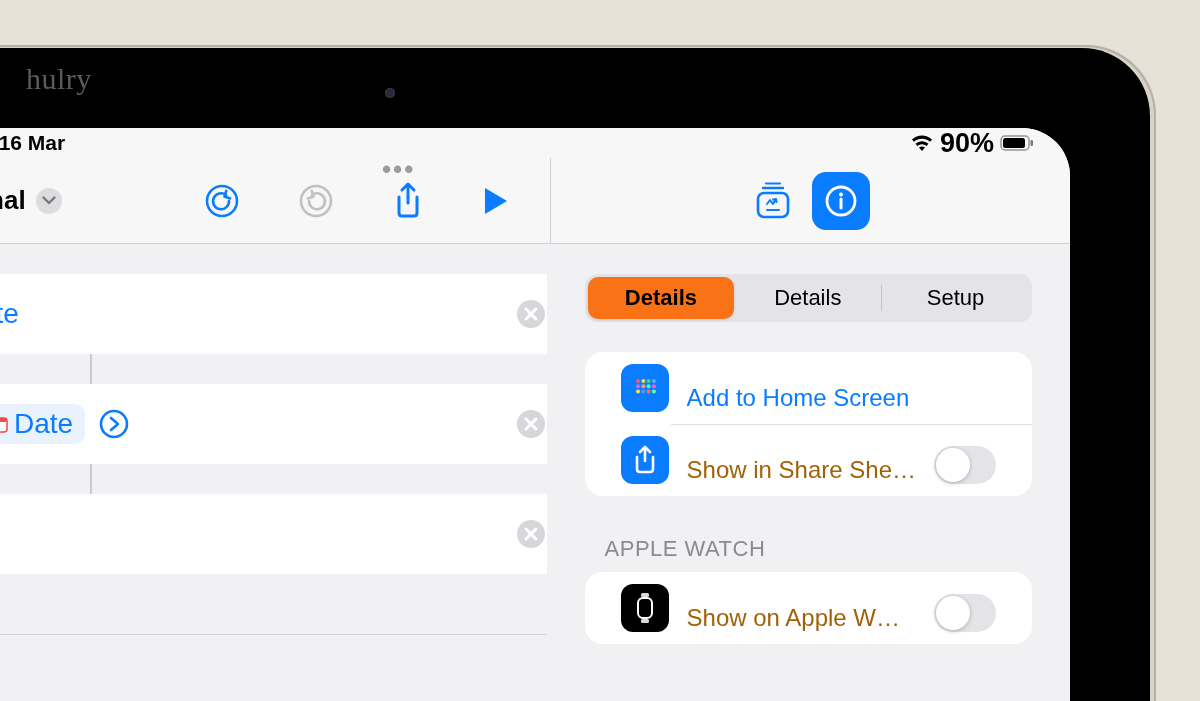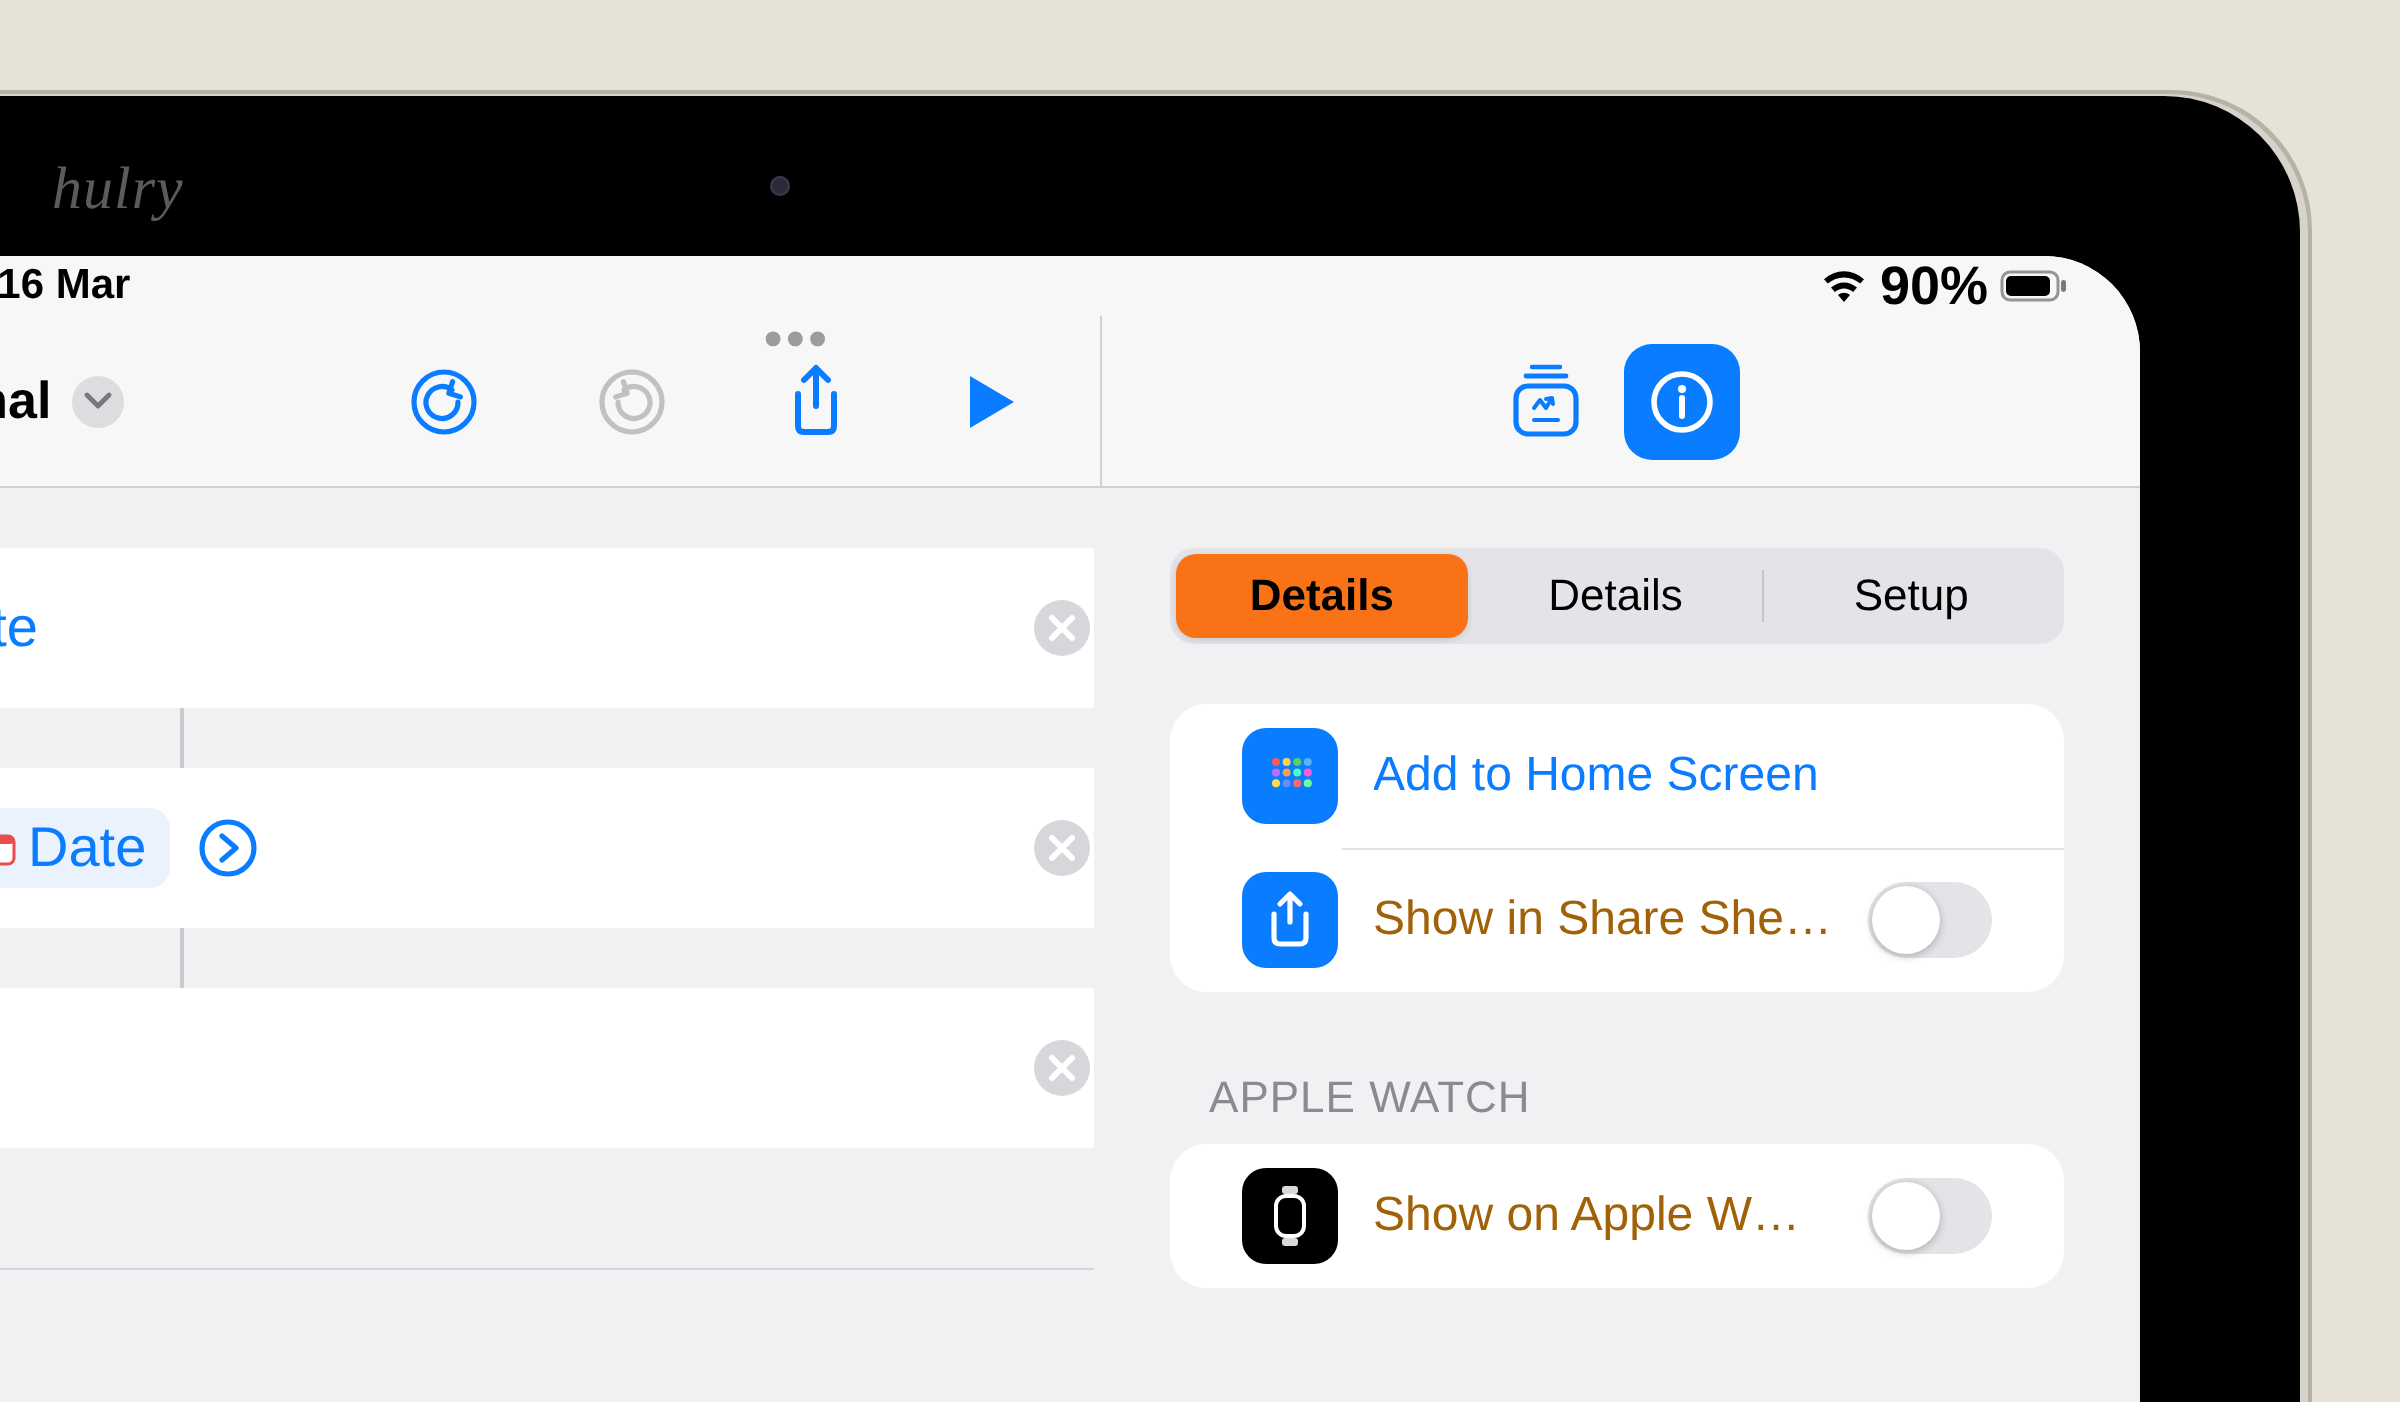--- a/index.html
+++ b/index.html
@@ -12,28 +12,27 @@
     body {
       width: 1200px;
       height: 701px;
       background: #e7e2d8;
       overflow: hidden;
       position: relative;
     }
 
     .watermark {
       position: absolute;
-      top: 78px;
+      top: 62px;
       left: 26px;
       font-family: Georgia, serif;
       font-size: 30px;
       color: #5b5b5b;
       letter-spacing: 0.5px;
       z-index: 1;
-      font-style: italic;
     }
 
     .device-frame {
       position: absolute;
       top: 48px;
       left: -30px;
       width: 1180px;
       height: 700px;
       background: #000;
       border-top-right-radius: 68px;
@@ -337,21 +336,21 @@
 
     .group {
       background: #fff;
       border-radius: 18px;
       margin-top: 30px;
       overflow: hidden;
     }
 
     .row {
       display: flex;
-      align-items: center;
+      align-items: flex-end;
       padding: 12px 36px;
       min-height: 70px;
       gap: 18px;
       position: relative;
     }
 
     .row + .row::before {
       content: "";
       position: absolute;
       top: 0;

